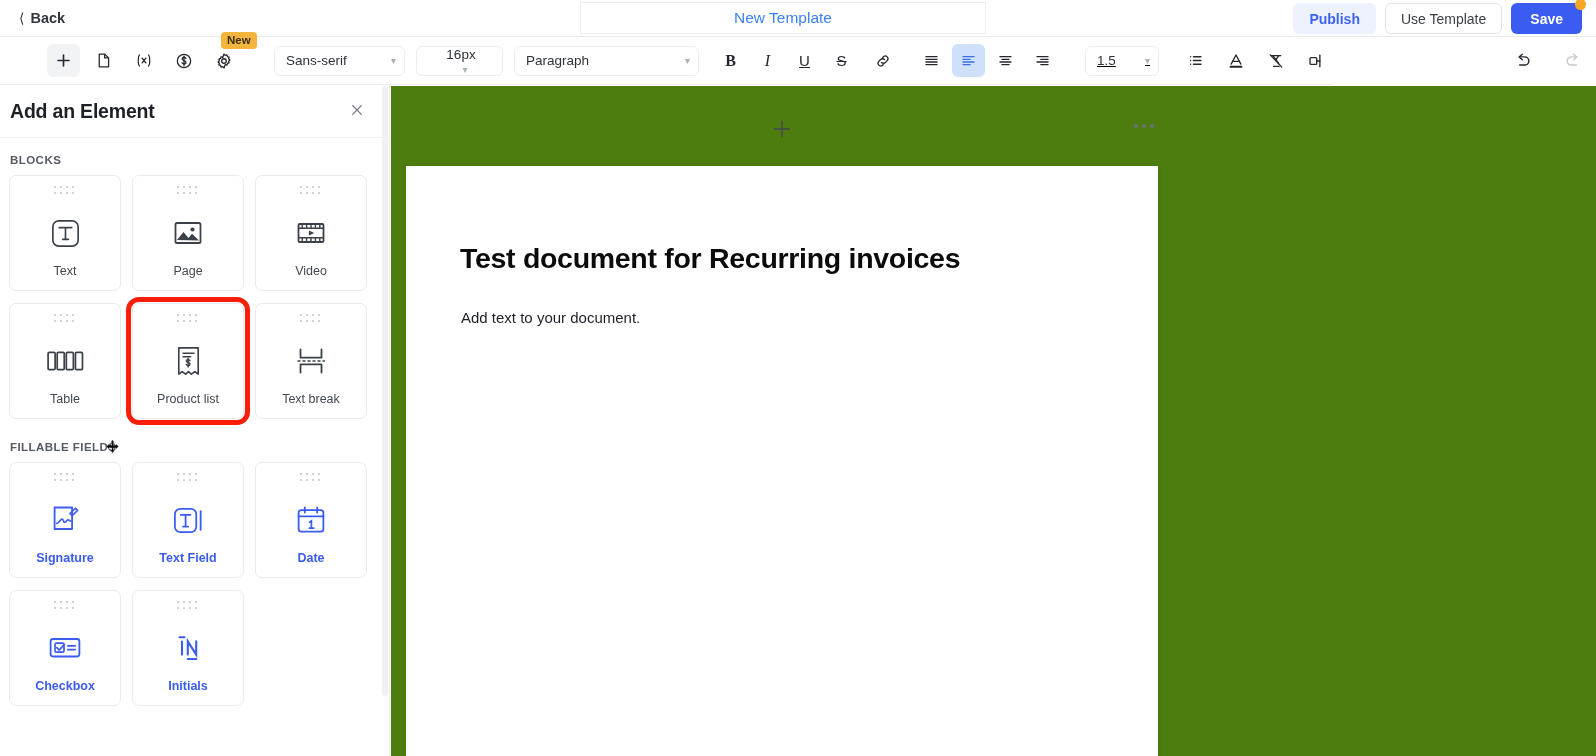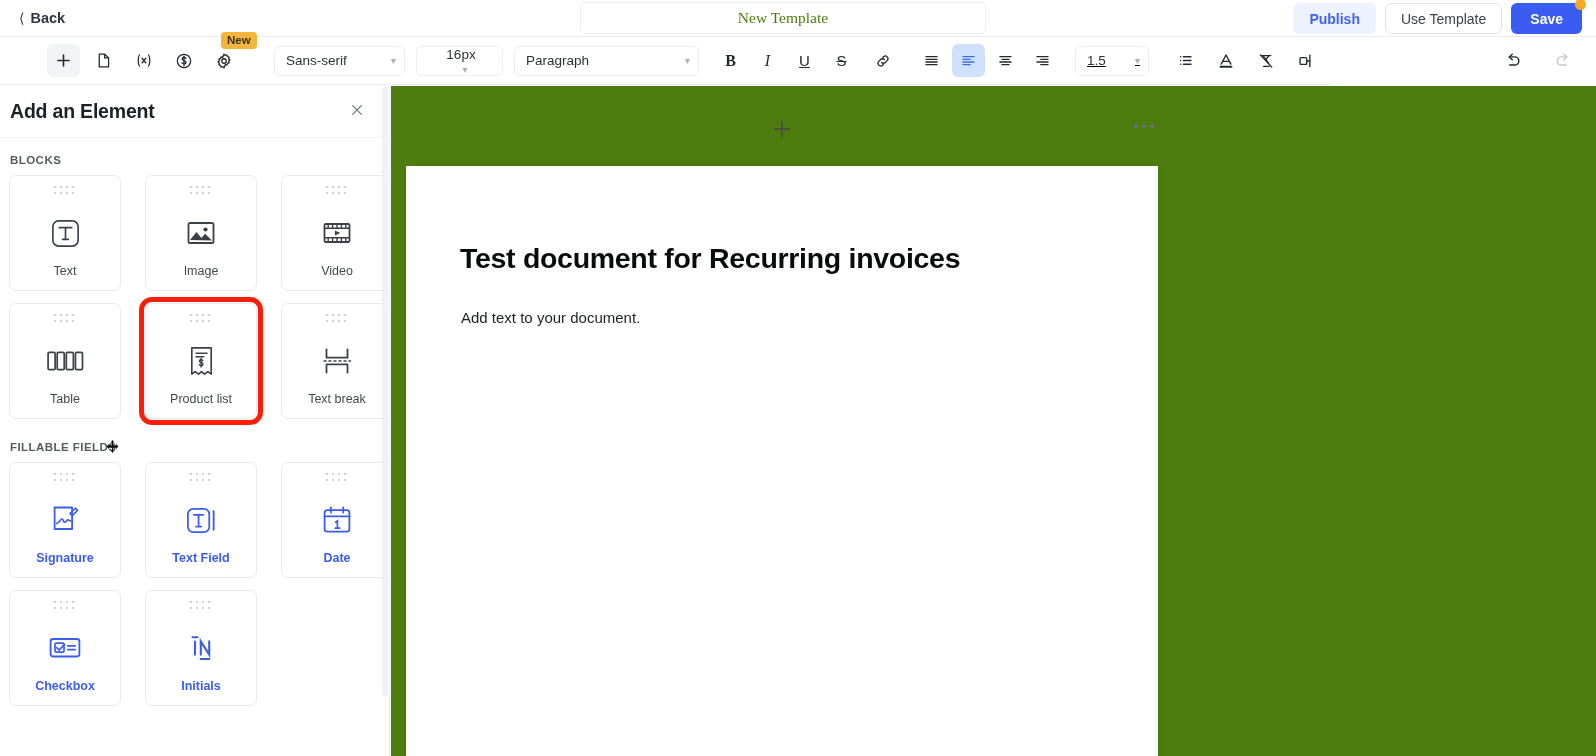--- a/index.html
+++ b/index.html
@@ -24,24 +24,24 @@
     color: #313640; font-size: 14.5px; font-weight: 600;
   }
   .back-chevron { font-size: 14px; line-height: 1; color: #313640; font-weight: 400; }
 
   .title-wrap {
     position: absolute; left: 580px; top: 2px;
     width: 406px; height: 32px;
   }
   .title-input {
     width: 100%; height: 100%;
-    border: 1px solid #eceef2; border-radius: 5px;
+    border: 1px solid #eceef2; border-radius: 0;
     background: #fff;
-    text-align: center; font-size: 15.5px; color: #4d7c0f;
-    font-family: Liberation Serif, serif;
+    text-align: center; font-size: 15.5px; color: #3b82f6;
+    font-family: Liberation Sans, sans-serif;
     outline: none;
   }
 
   .top-actions {
     position: absolute; right: 14px; top: 0; height: 37px;
     display: flex; align-items: center; gap: 9px;
   }
   .btn-publish {
     height: 31px; padding: 0 16px; border-radius: 6px;
     background: #eef2fe; color: #3d63f3;
@@ -128,21 +128,21 @@
     width: 20px; height: 20px; cursor: pointer;
     display: flex; align-items: center; justify-content: center;
     color: #6c727e;
   }
   .section-label {
     font-size: 11.5px; font-weight: 600; letter-spacing: 0.45px;
     color: #555a63; padding: 16px 0 9px 10px;
   }
   .grid {
     display: grid; grid-template-columns: repeat(3, 112px);
-    gap: 12px 24px; padding-left: 9px;
+    gap: 12px 11px; padding-left: 9px;
   }
   .card {
     width: 112px; height: 116px; border: 1px solid #e8eaee;
     border-radius: 7px; background: #fff;
     display: flex; flex-direction: column; align-items: center;
     cursor: pointer; position: relative; padding-top: 10px;
   }
   .card.selected {
     outline: 5px solid #fb1f09; outline-offset: 1px;
     border-color: #e8eaee;
@@ -347,21 +347,21 @@
     </button>
     <button class="tb-btn">
       <span>
         <svg width="17" height="17" viewBox="0 0 20 20" stroke="currentColor" stroke-width="1.6" stroke-linecap="round">
           <path d="M3.5 5.5h13M8 8.6h8.5M3.5 11.7h13M8 14.8h8.5"></path>
         </svg>
       </span>
     </button>
   </div>
 
-  <div class="tb-group" style="margin-left:16px;text-decoration:underline;">
+  <div class="tb-group" style="margin-left:26px;text-decoration:underline;">
     <div class="tb-select" style="width:74px;">
       <span>1.5</span>
       <span class="caret">▾</span>
     </div>
   </div>
 
   <div class="tb-group" style="gap:7px; margin-left:20px;">
     <button class="tb-btn">
       <span>
         <svg width="17" height="17" viewBox="0 0 20 20" stroke="currentColor" stroke-width="1.5" stroke-linecap="round">
@@ -484,21 +484,21 @@
           <i></i>
           <i></i>
         </div>
       <div class="card-icon">
         <svg width="32" height="32" viewBox="0 0 32 32" fill="none" stroke="currentColor" stroke-width="1.8">
           <rect x="3.5" y="6" width="25" height="20" rx="1.6"></rect>
           <path d="M5 23l6.5-8 5 6 3.5-4.3L27 23.5z" fill="currentColor" stroke="none"></path>
           <circle cx="20.5" cy="12.5" r="2.1" fill="currentColor" stroke="none"></circle>
         </svg>
       </div>
-      <div class="card-label">Image</div>
+      <div class="card-label">Page</div>
     </div>
 
     <div class="card">
       <div class="dots">
           <i></i>
           <i></i>
           <i></i>
           <i></i>
           <i></i>
           <i></i>

